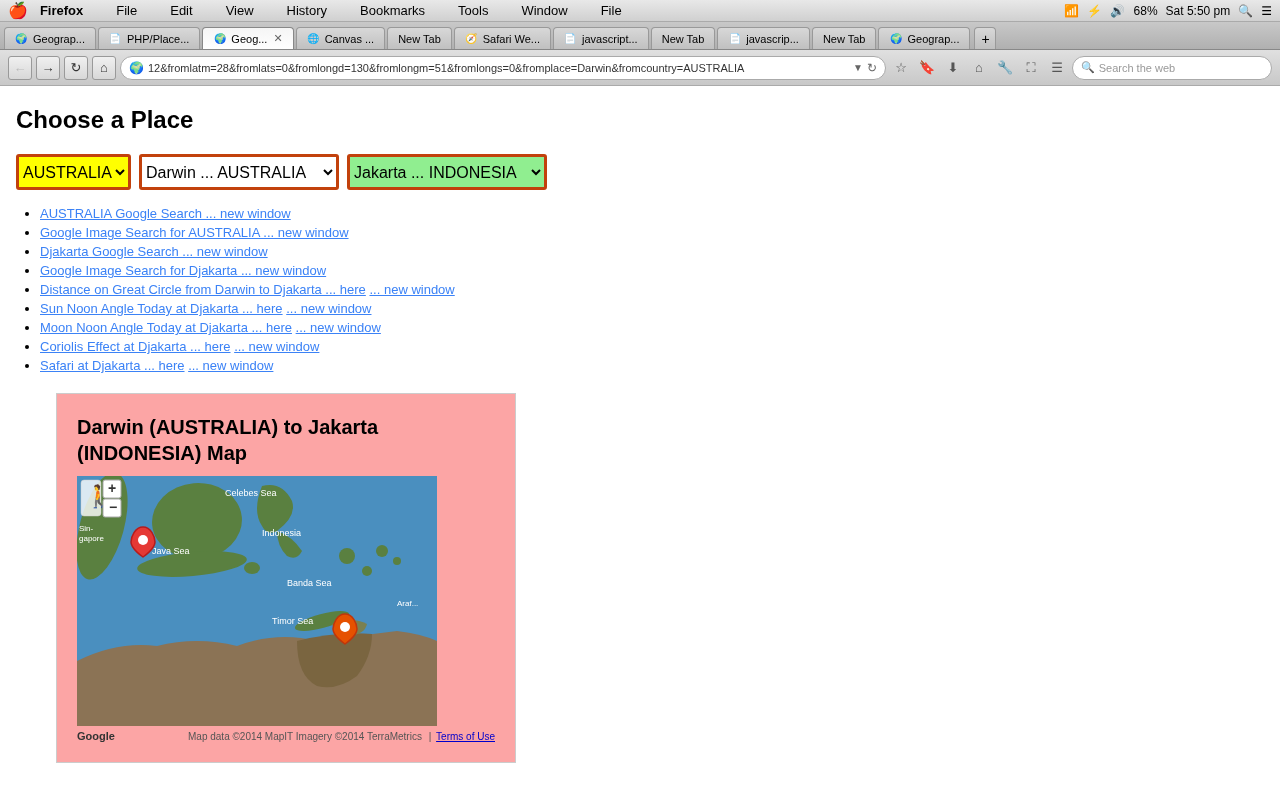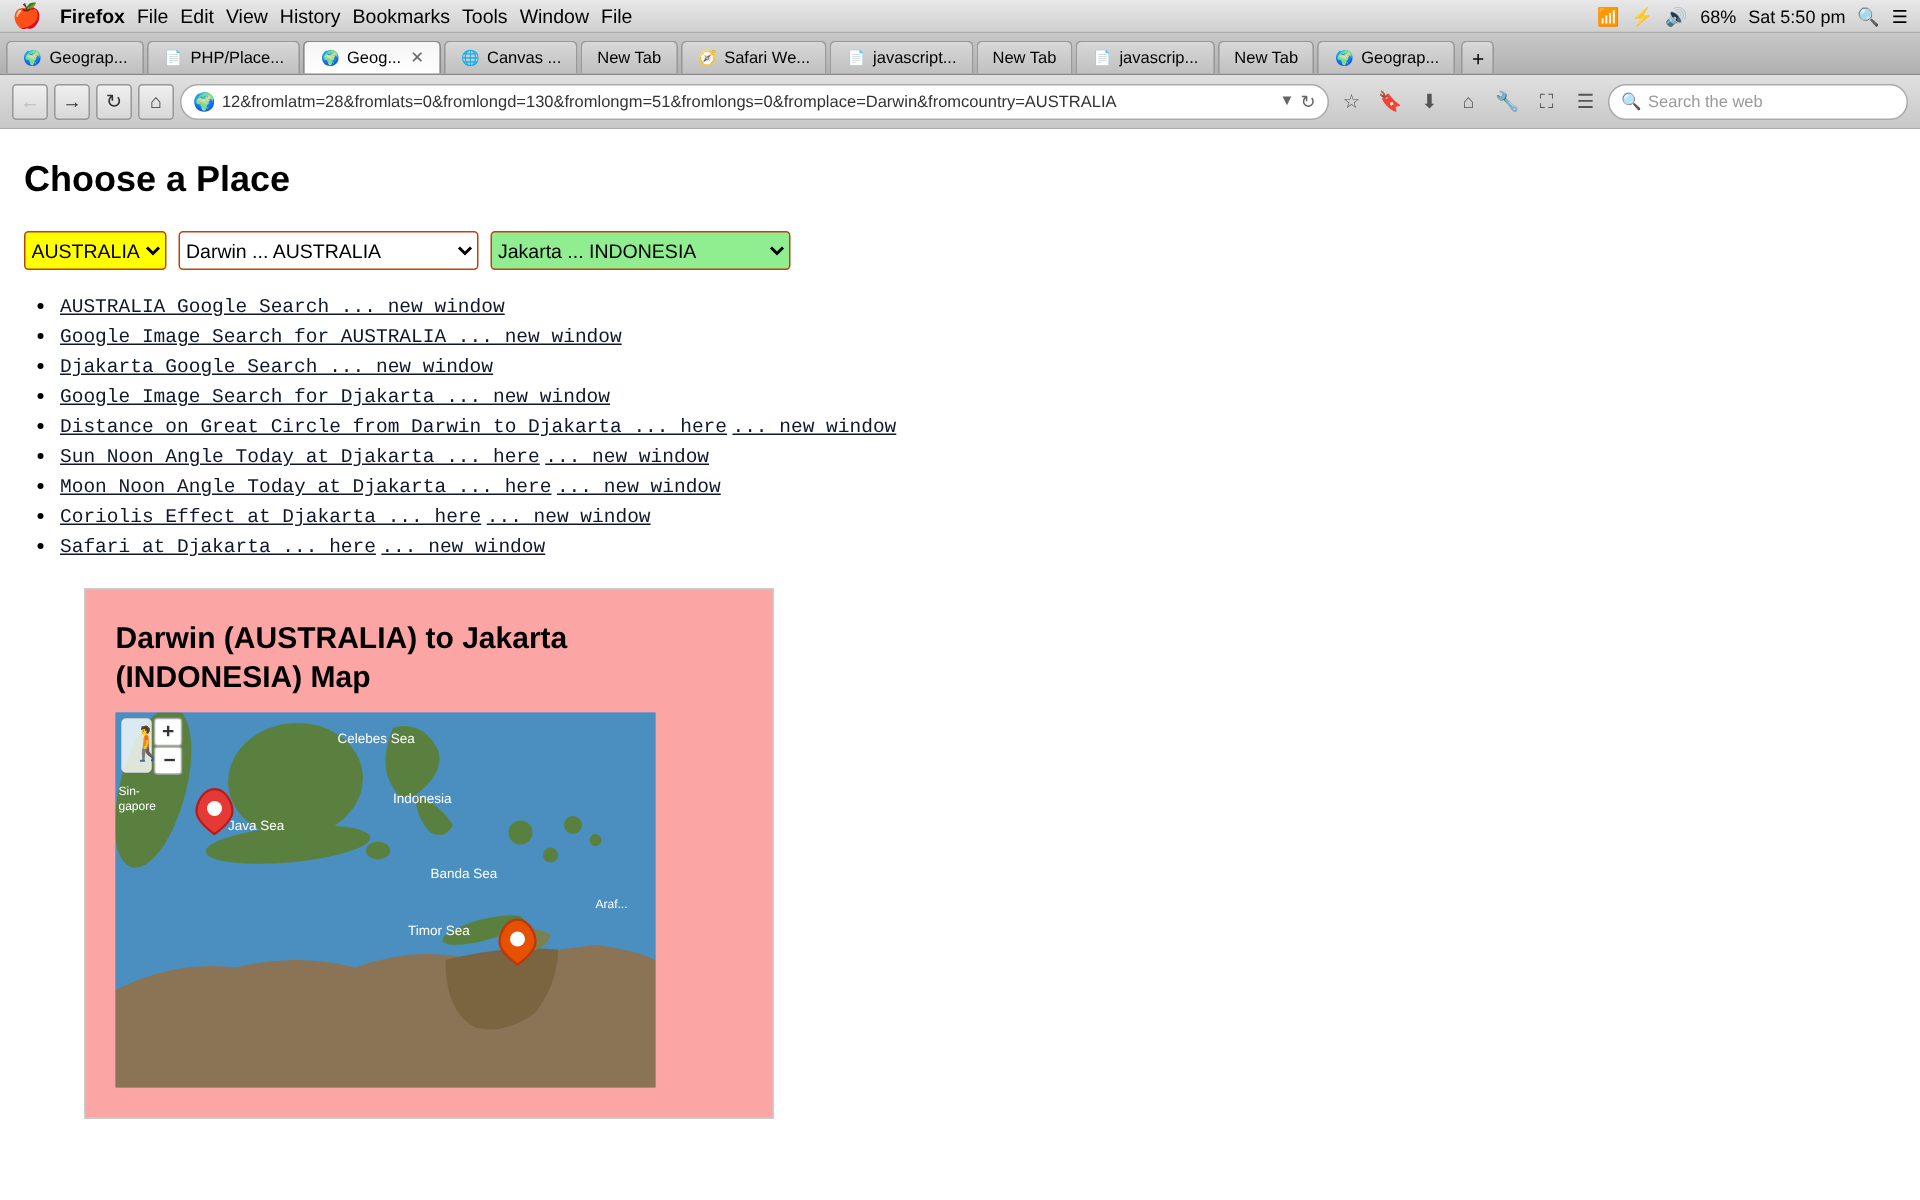--- a/index.html
+++ b/index.html
@@ -16,21 +16,21 @@
       font-size: 13px;
       font-weight: 500;
       user-select: none;
     }
     .menubar-apple {
       margin-right: 12px;
       font-size: 16px;
     }
     .menubar-items {
       display: flex;
-      gap: 8px;
+      gap: 33px;
     }
     .menubar-item {
       cursor: default;
     }
     .menubar-item.bold { font-weight: bold; }
     .menubar-right {
       margin-left: auto;
       display: flex;
       align-items: center;
       gap: 8px;
@@ -192,23 +192,23 @@
     }
 
     
     .dropdowns-row {
       display: flex;
       align-items: center;
       gap: 8px;
       margin-bottom: 16px;
     }
     .place-select {
-      height: 26px;
-      font-size: 13px;
-      border: 1px solid #c2410c;
+      height: 36px;
+      font-size: 16px;
+      border: 3px solid #c2410c;
       border-radius: 3px;
       cursor: pointer;
       background: #fff;
     }
     .place-select.highlight-yellow {
       background: #ffff00;
     }
     .place-select.highlight-green {
       background: #90ee90;
     }
@@ -217,24 +217,23 @@
     .links-list {
       list-style: disc;
       padding-left: 24px;
       margin-bottom: 20px;
     }
     .links-list li {
       margin-bottom: 4px;
       font-size: 13px;
     }
     .links-list a {
-      color: #0f172a;
+      color: #3b82f6;
       text-decoration: underline;
       cursor: pointer;
-      font-family: Liberation Mono, monospace;
     }
 
     
     .map-container {
       border: 1px solid #ccc;
       width: 460px;
       padding: 20px;
       background: #fca5a5;
       margin-left: 40px;
     }
@@ -501,15 +500,23 @@
         <rect x="4" y="4" width="20" height="36" rx="3" fill="rgba(255,255,255,0.8)" stroke="#ccc" stroke-width="0.5"></rect>
         <text x="8" y="28" font-size="22" font-family="Arial">🚶</text>
 
         <rect x="26" y="4" width="18" height="18" rx="2" fill="white" stroke="#aaa" stroke-width="1"></rect>
         <text x="31" y="17" font-size="14" font-family="Arial" font-weight="bold" fill="#333">+</text>
         <rect x="26" y="23" width="18" height="18" rx="2" fill="white" stroke="#aaa" stroke-width="1"></rect>
         <text x="32" y="36" font-size="14" font-family="Arial" font-weight="bold" fill="#333">−</text>
       </svg>
     </div>
 
+    <div class="map-footer">
+      <span class="map-google-logo">Google</span>
+      <div class="map-footer-links">
+        <span>Map data ©2014 MapIT Imagery ©2014 TerraMetrics</span>
+        <span> | </span>
+        <a>Terms of Use</a>
+      </div>
+    </div>
 
   </div>
 </div>
 
 </body></html>

